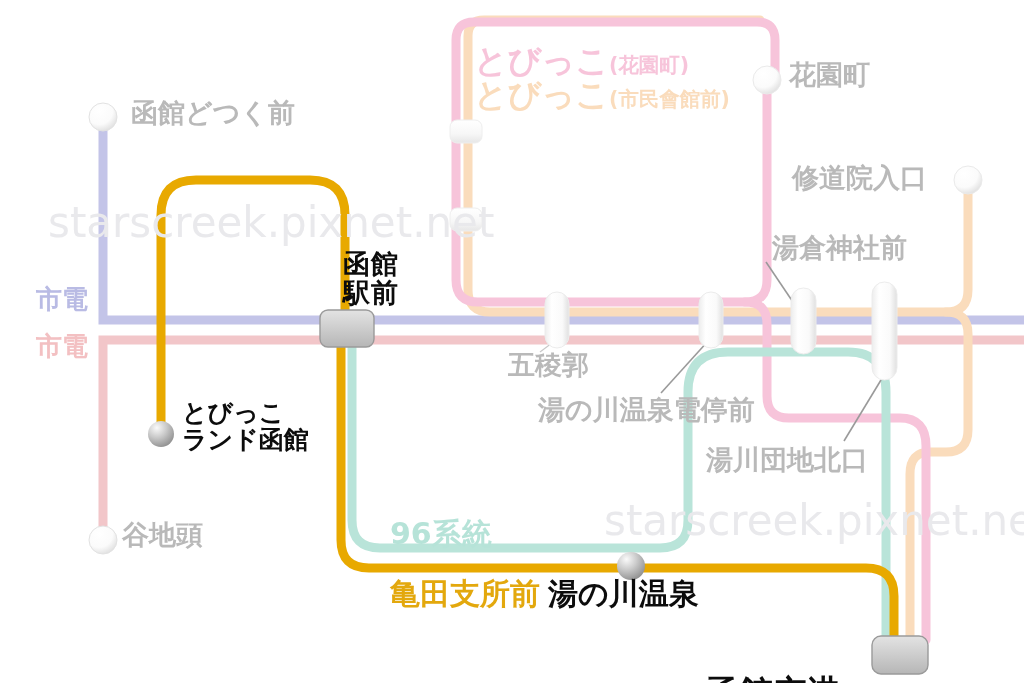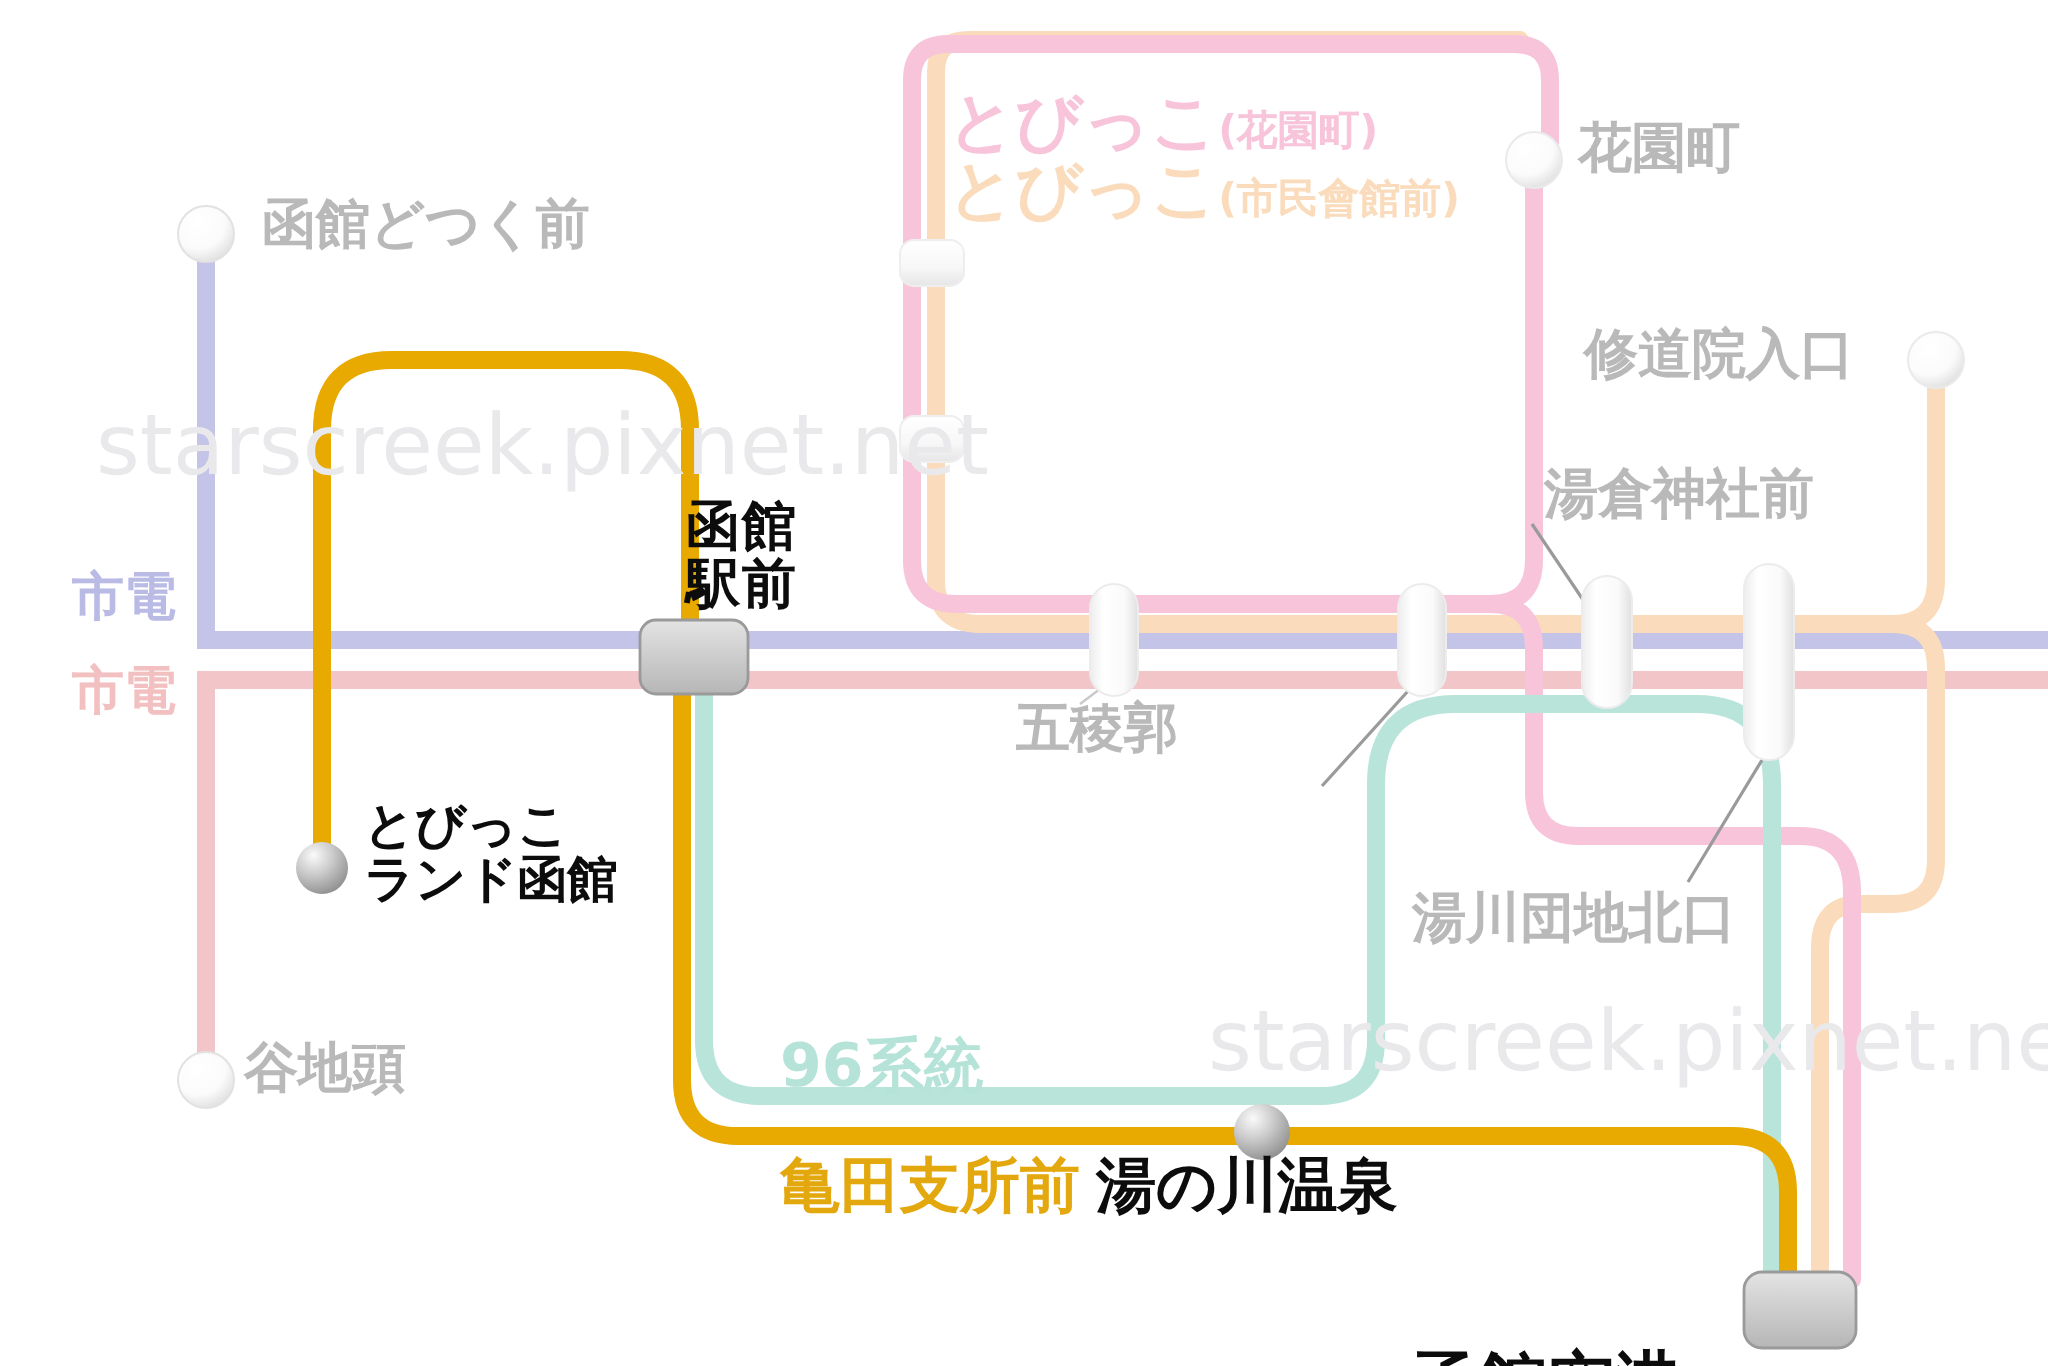--- a/index.html
+++ b/index.html
@@ -149,20 +149,21 @@
   </div>
 
 
 
   <div class="lbl nm-gray" style="left:789px;top:61px;font-size:27px;">花園町</div>
 
   <div class="lbl nm-gray" style="left:792px;top:164px;font-size:27px;">修道院入口</div>
 
   <div class="lbl nm-gray" style="left:508px;top:351px;font-size:27px;">五稜郭</div>
 
+  <div class="lbl nm-gray" style="left:538px;top:396px;font-size:27px;">湯の川温泉電停前</div>
 
   <div class="lbl nm-gray" style="left:772px;top:234px;font-size:27px;">湯倉神社前</div>
 
   <div class="lbl nm-black" style="left:548px;top:578px;font-size:30px;">湯の川温泉</div>
 
   <div class="lbl nm-gray" style="left:706px;top:446px;font-size:27px;">湯川団地北口</div>
 
   <div class="lbl nm-black" style="left:705px;top:630px;font-size:34px;margin-top:44px;">函館空港</div>
 
 </div>

